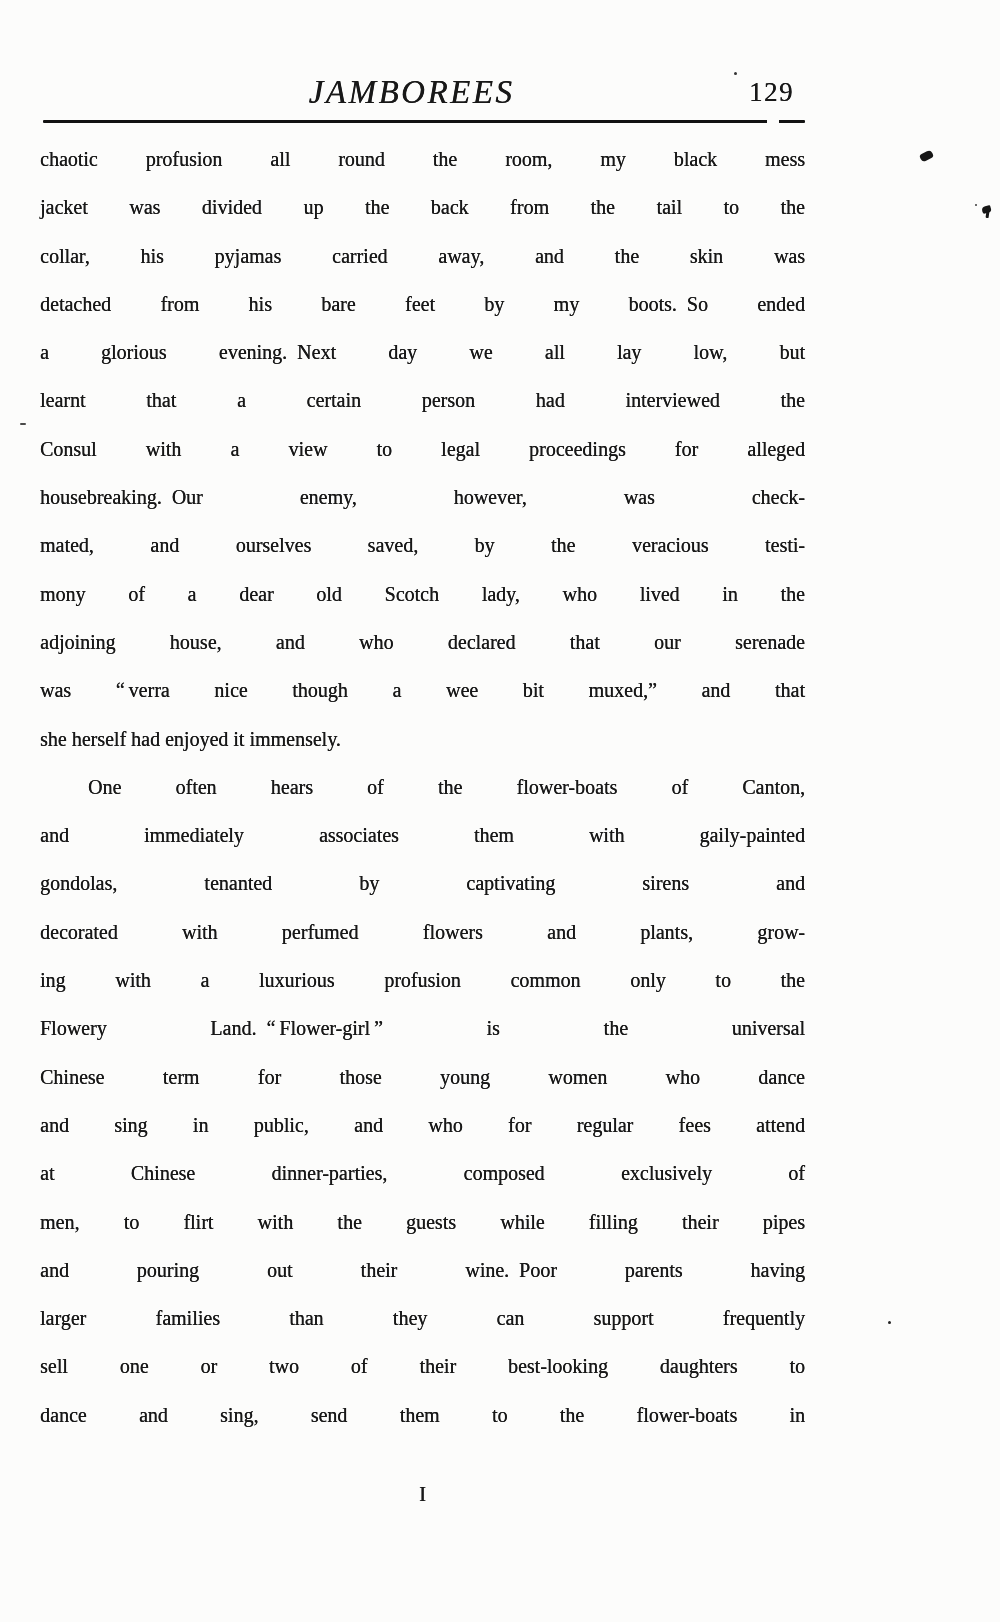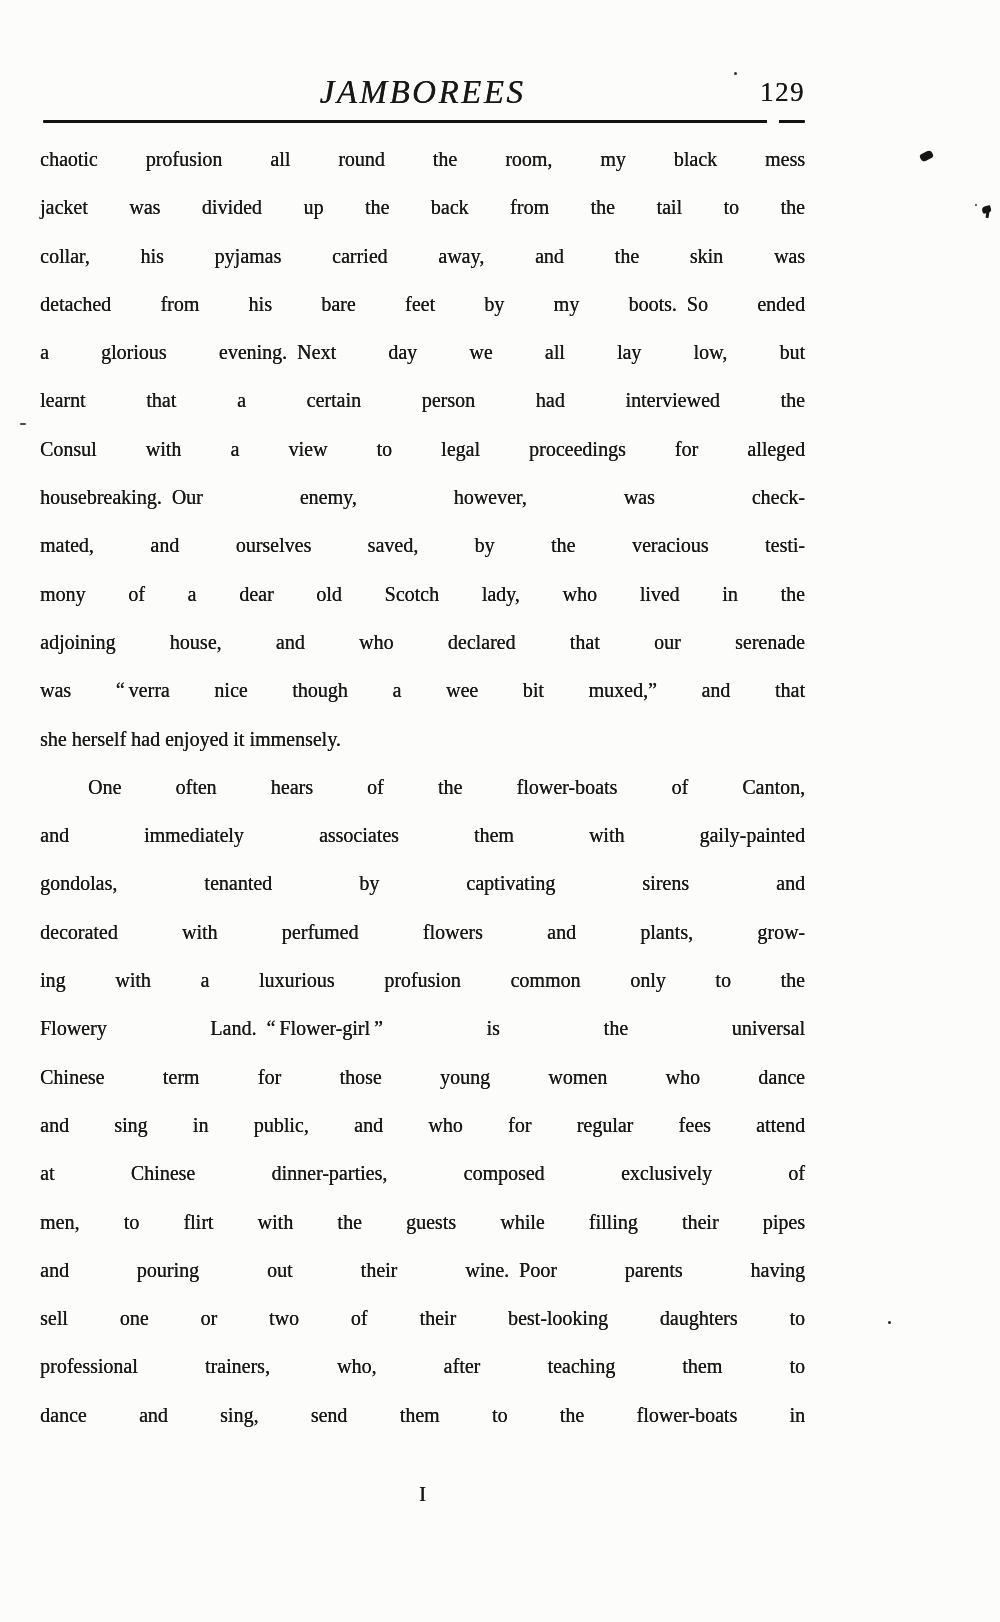--- a/index.html
+++ b/index.html
@@ -12,21 +12,21 @@
     background:var(--paper);
     font-family:"Liberation Serif","DejaVu Serif",serif;
     color:var(--ink);
     position:relative;
     overflow:hidden;
   }
   .page{position:absolute;inset:0;}
 
   
   .running-head{
-    position:absolute;left:40px;top:73px;width:765px;height:38px;
+    position:absolute;left:29px;top:73px;width:765px;height:38px;
   }
   .head-title{
     display:block;text-align:center;
     font-style:italic;font-size:33px;line-height:38px;
     letter-spacing:2.5px;
     text-shadow:0.3px 0 0 currentColor;
   }
   .head-pagenum{
     position:absolute;right:0;top:4px;
     font-size:27px;line-height:30px;
@@ -114,22 +114,22 @@
       <div class="ln">and immediately associates them with gaily-painted</div>
       <div class="ln">gondolas, tenanted by captivating sirens and</div>
       <div class="ln">decorated with perfumed flowers and plants, grow-</div>
       <div class="ln">ing with a luxurious profusion common only to the</div>
       <div class="ln">Flowery Land. “ Flower-girl ” is the universal</div>
       <div class="ln">Chinese term for those young women who dance</div>
       <div class="ln">and sing in public, and who for regular fees attend</div>
       <div class="ln">at Chinese dinner-parties, composed exclusively of</div>
       <div class="ln">men, to flirt with the guests while filling their pipes</div>
       <div class="ln">and pouring out their wine. Poor parents having</div>
+      <div class="ln">larger families than they can support frequently</div>
       <div class="ln">sell one or two of their best-looking daughters to</div>
-      <div class="ln">professional trainers, who, after teaching them to</div>
       <div class="ln">dance and sing, send them to the flower-boats in</div>
     </div>
   </div>
 
   <div class="signature">I</div>
 
   <div class="speck speck-1"></div>
   <div class="speck speck-2"></div>
   <div class="speck speck-2t"></div>
   <div class="speck speck-2d"></div>

